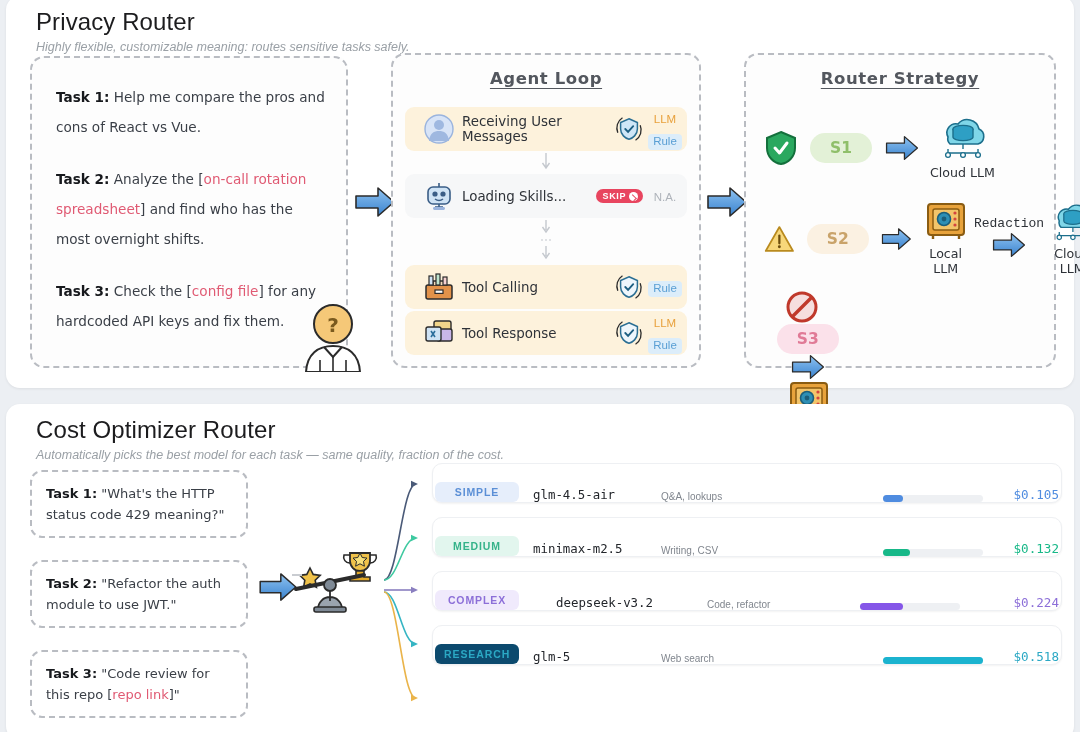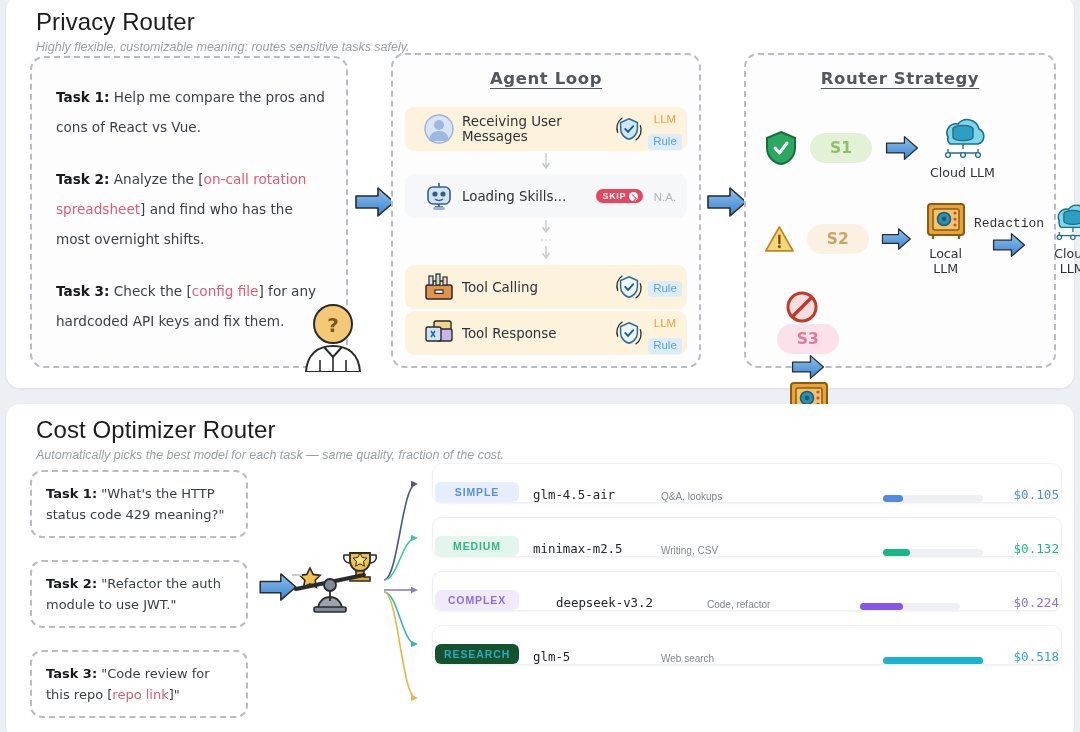--- a/index.html
+++ b/index.html
@@ -457,21 +457,21 @@
     <span class="badge" style="background:#f0eafc; color:#8c6fd8;">COMPLEX</span>
     <span class="model">deepseek-v3.2</span>
     <span class="usecase">Code, refactor</span>
     <span class="track">
       <span class="fill" style="width:43%; background:#8556e8;"></span>
     </span>
     <span class="price" style="color:#8c6fd8;">$0.224</span>
   </div>
 
   <div class="cost-row" style="top:625px;">
-    <span class="badge" style="background:#14532d; color:#2ba8c4;margin-top:28px;">RESEARCH</span>
+    <span class="badge" style="background:#0c4a6e; color:#2ba8c4;margin-top:28px;">RESEARCH</span>
     <span class="model">glm-5</span>
     <span class="usecase">Web search</span>
     <span class="track">
       <span class="fill" style="width:100%; background:#1bb3cf;"></span>
     </span>
     <span class="price" style="color:#2ba8c4;">$0.518</span>
   </div>
 
 
 

